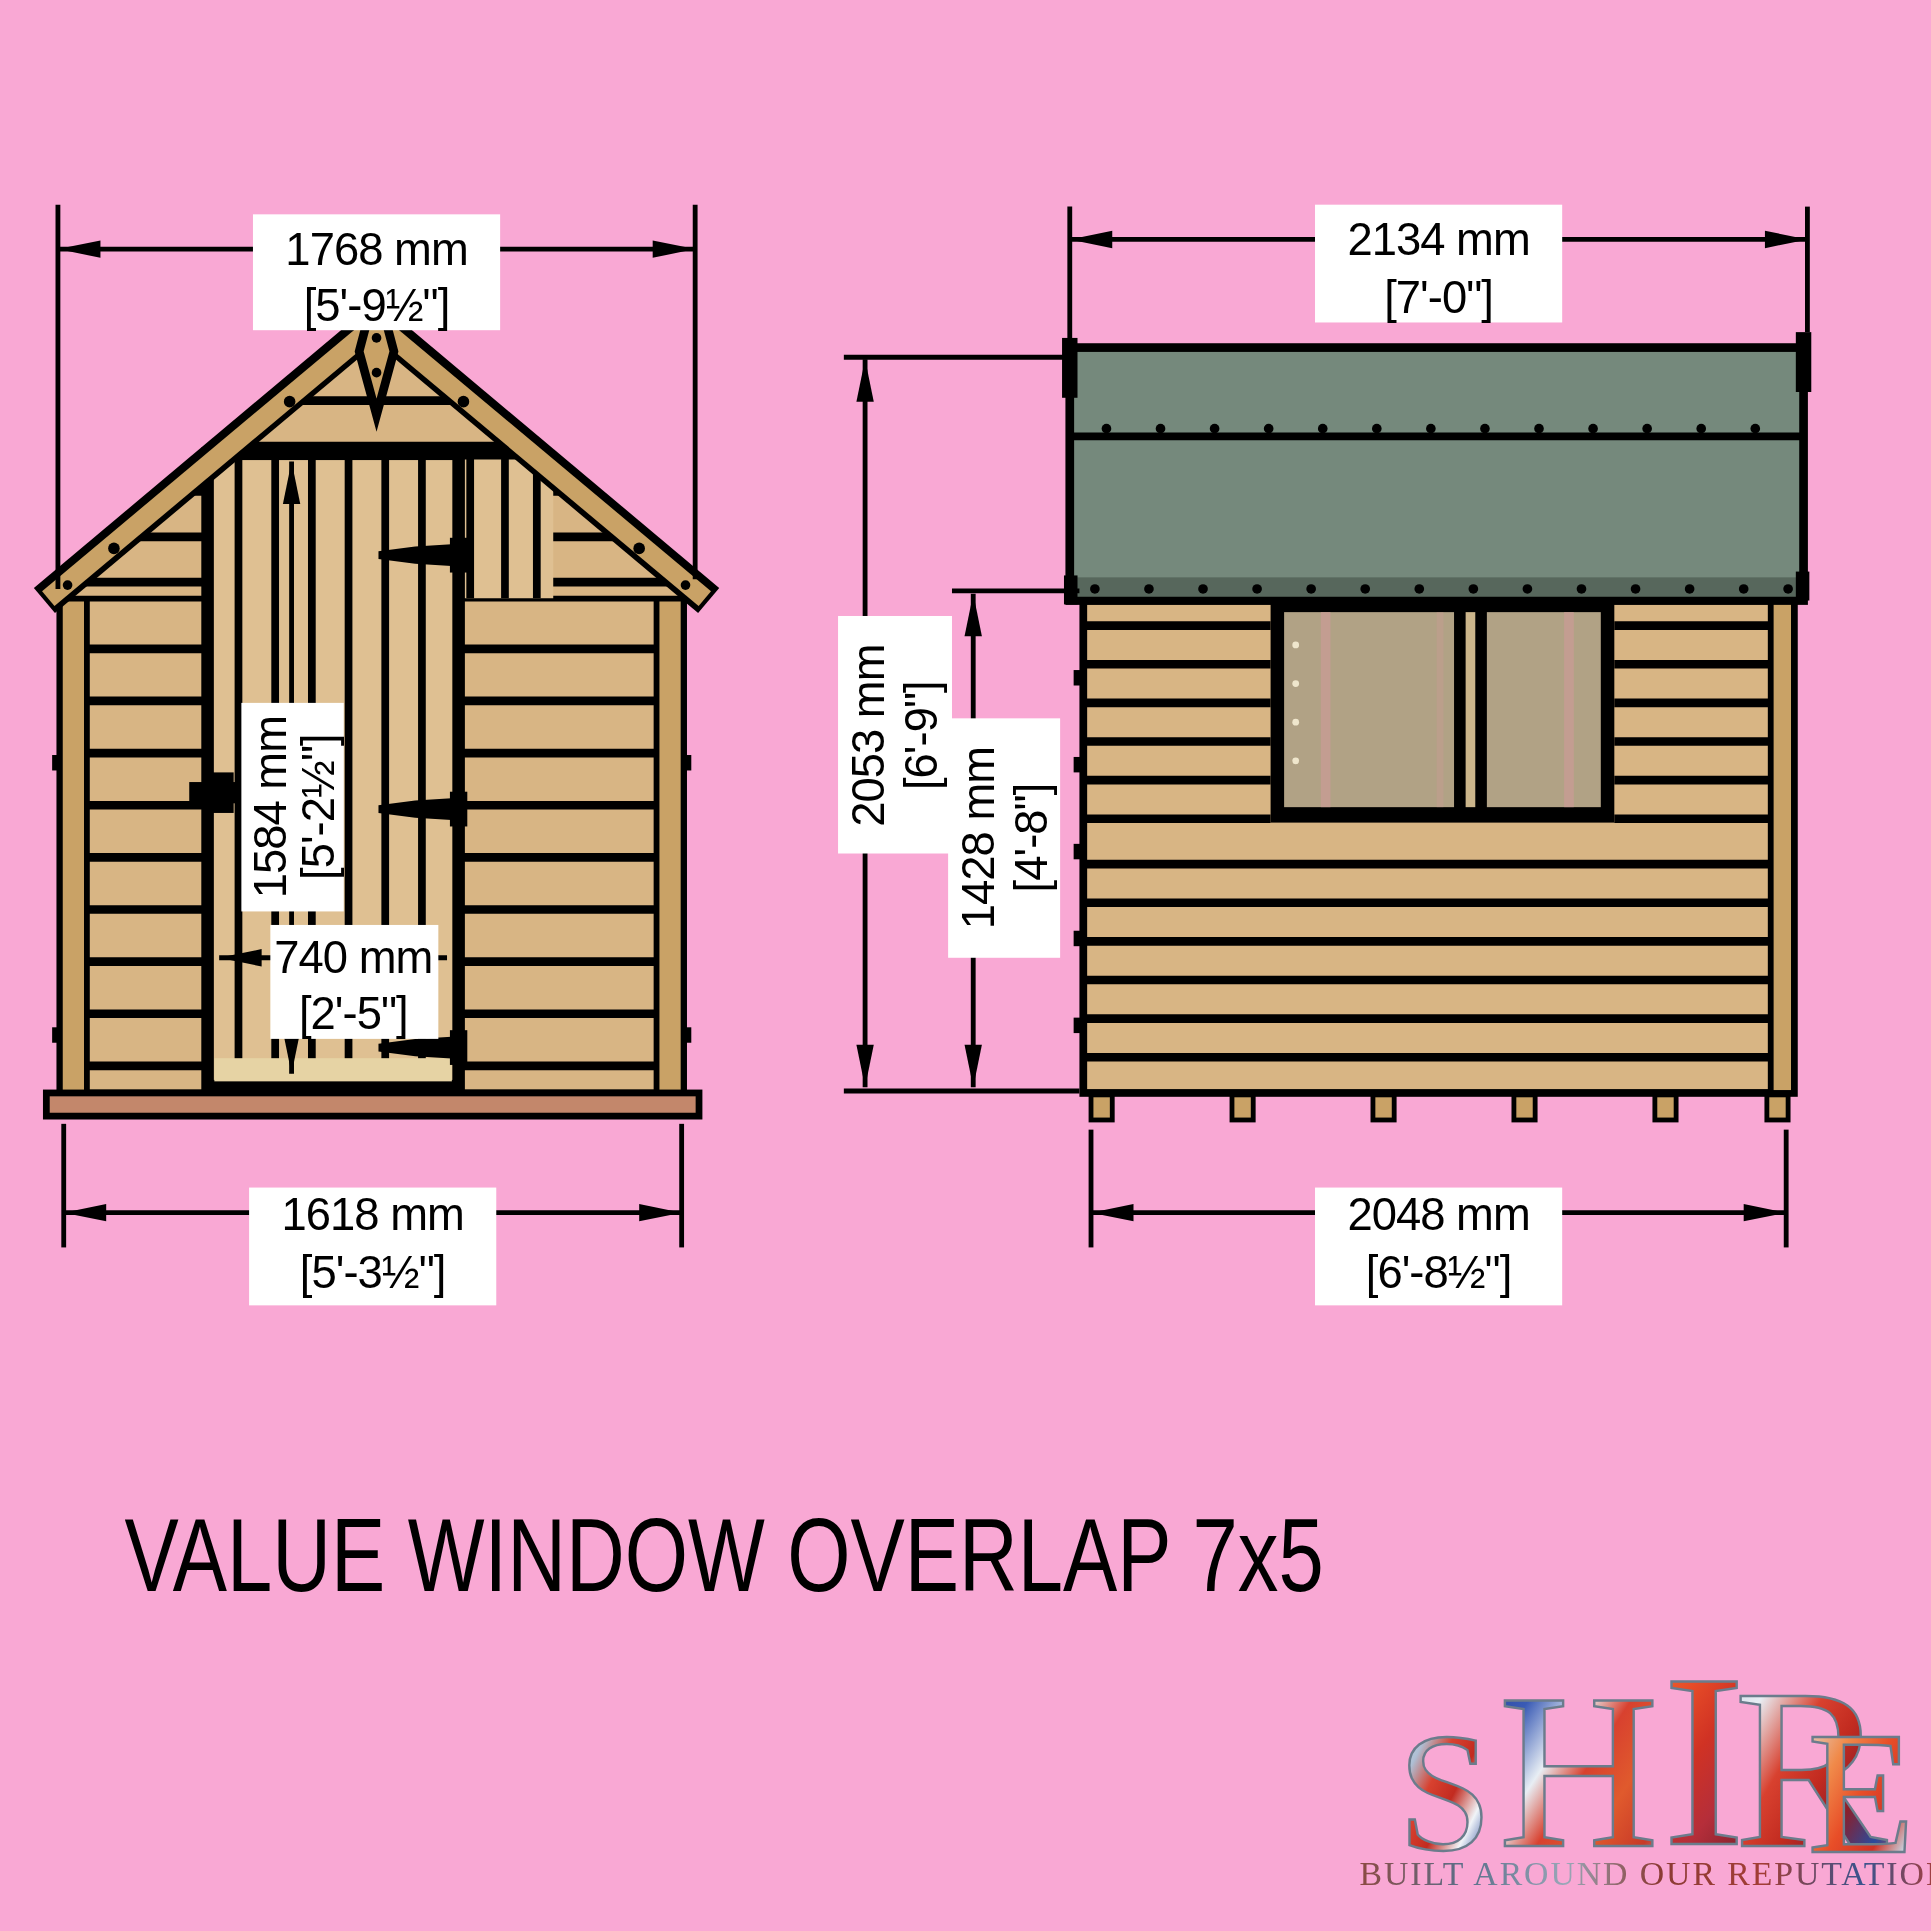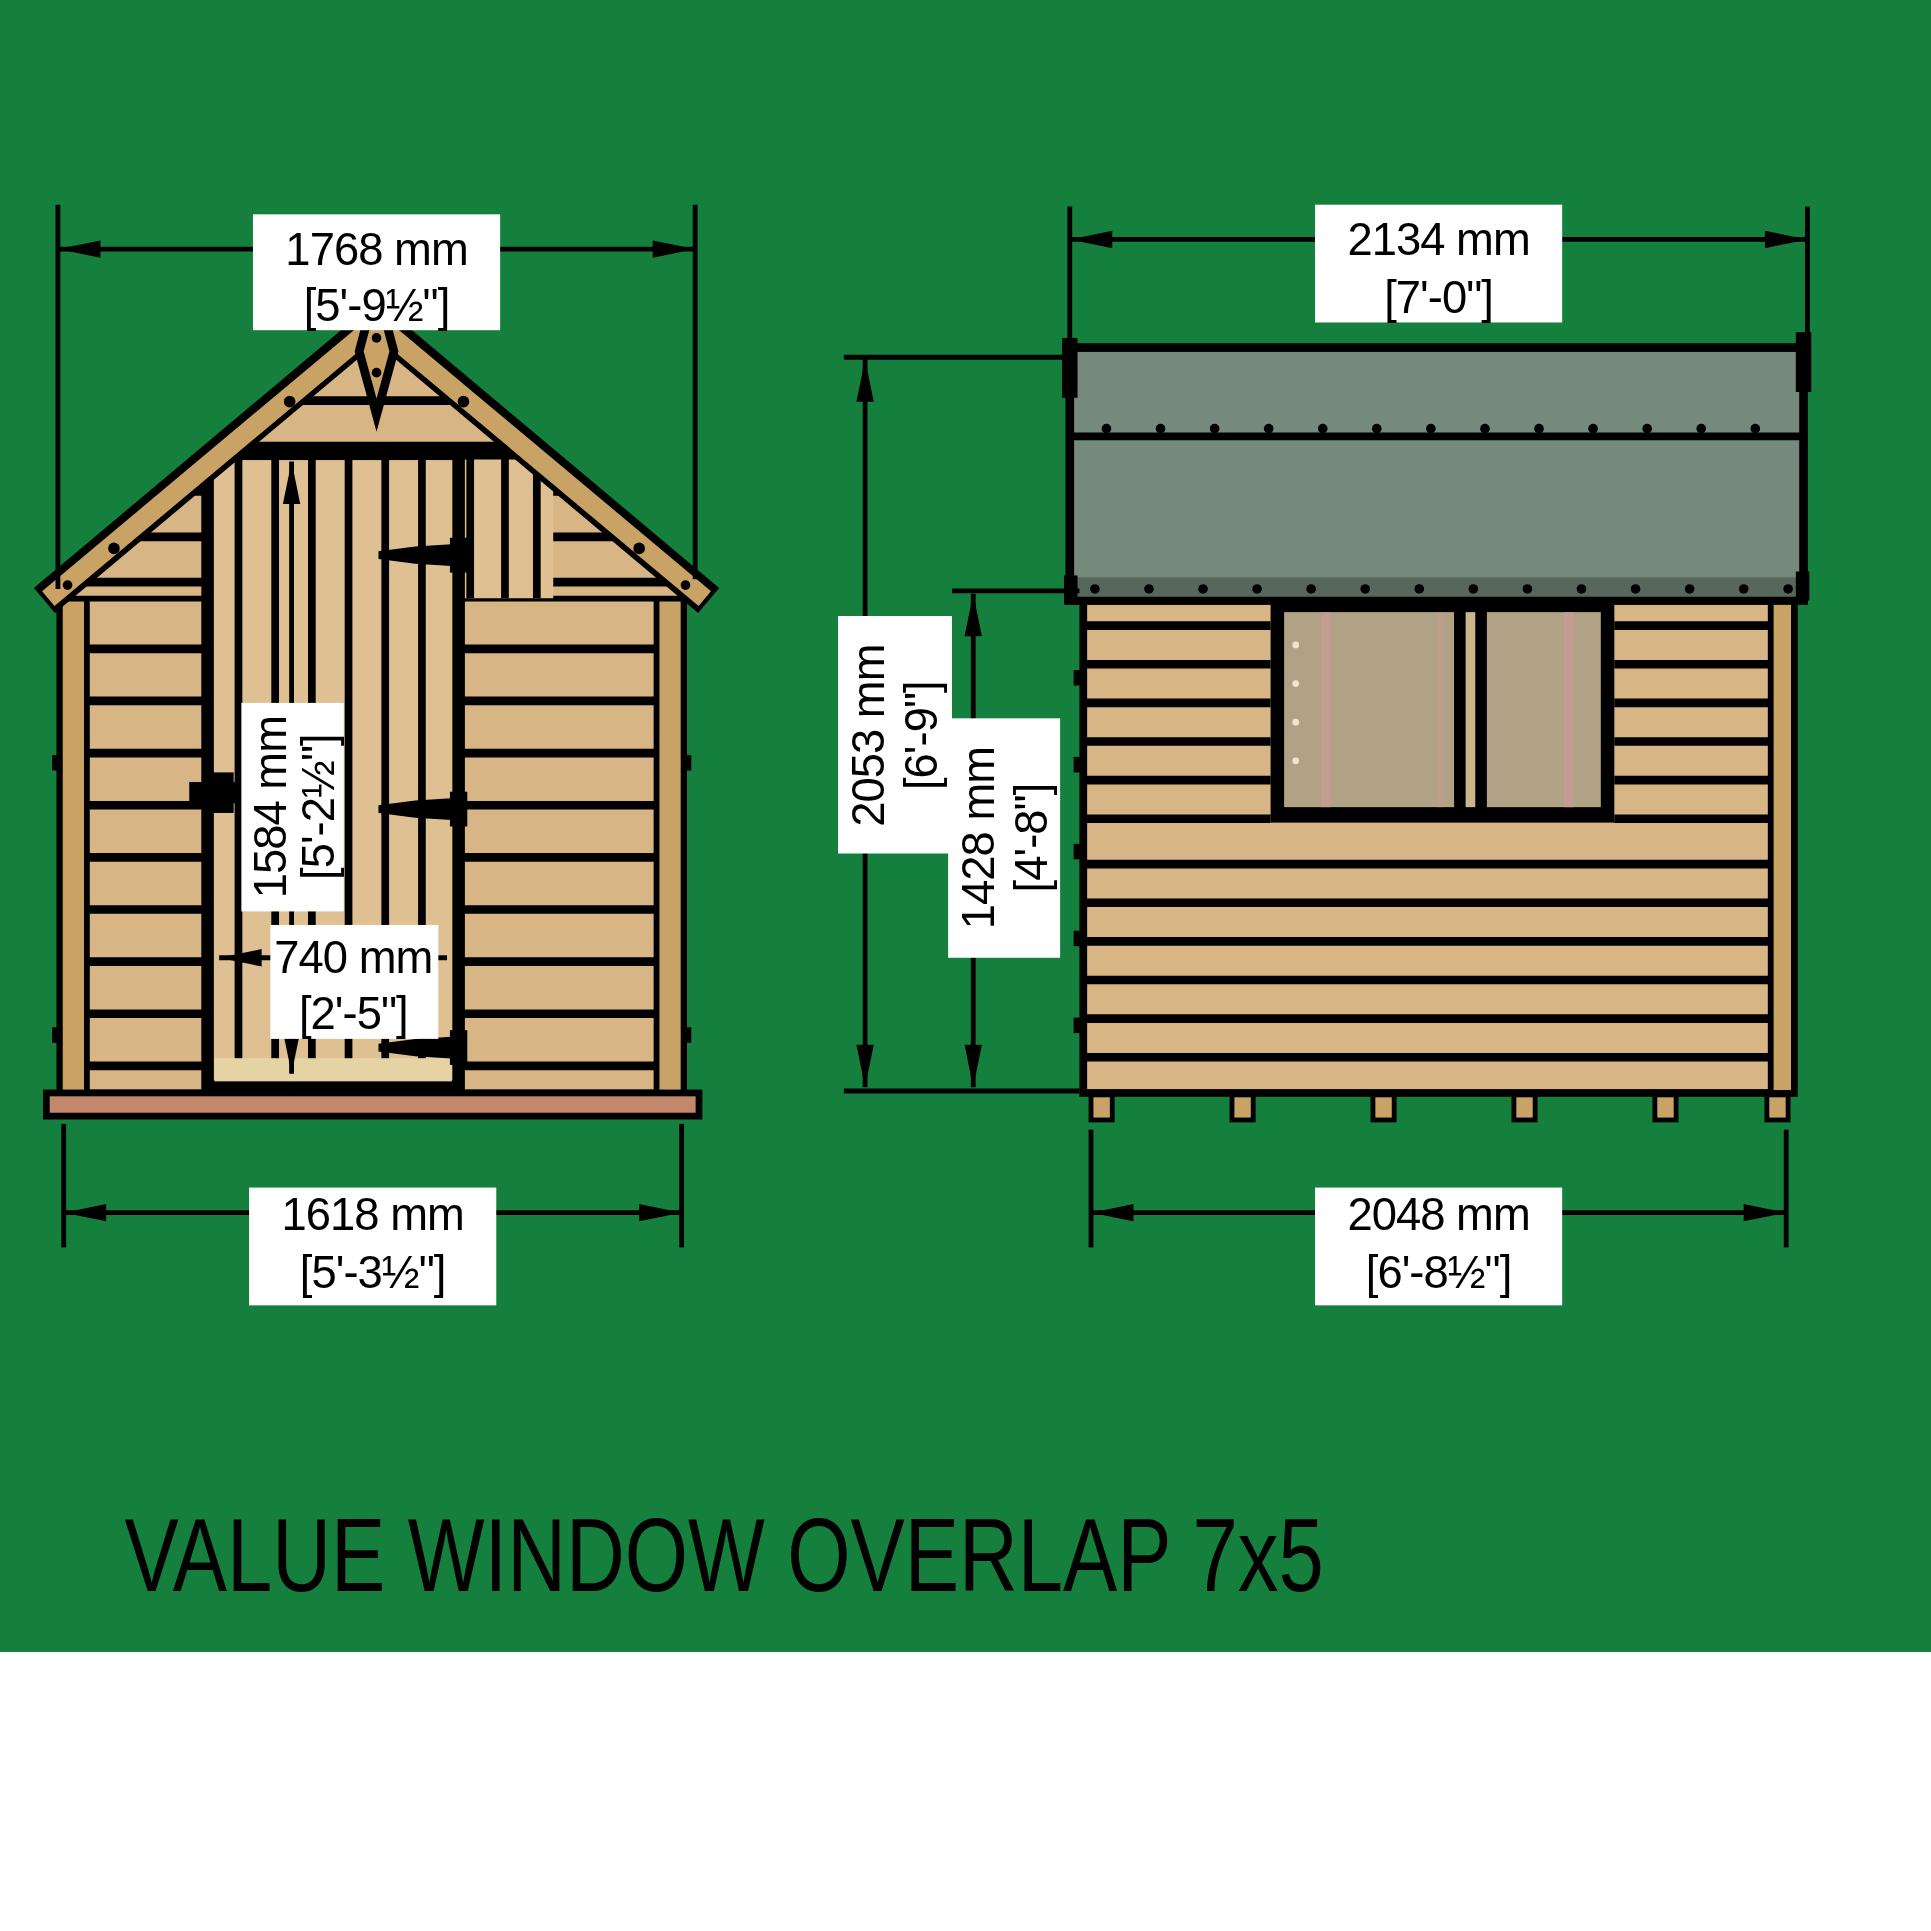--- a/index.html
+++ b/index.html
@@ -1,17 +1,17 @@
 <!DOCTYPE html>
 <html><head>
 <meta charset="utf-8">
 <style>
   html,body{margin:0;padding:0;background:#ffffff;}
   body{font-family:"Liberation Sans",sans-serif;}
-  .page{width:1931px;height:1652px;position:relative;background:#15803d;overflow:hidden;text-decoration:underline;}
+  .page{width:1931px;height:1931px;position:relative;background:#f9a8d4;overflow:hidden;text-decoration:underline;}
   svg text{user-select:none;}
 </style>
 </head>
 <body>
 
 <div class="page">
 <svg width="1931" height="1931" viewBox="0 0 2000 2000" xmlns="http://www.w3.org/2000/svg">
 
   <defs>
     <clipPath id="gableClip">

